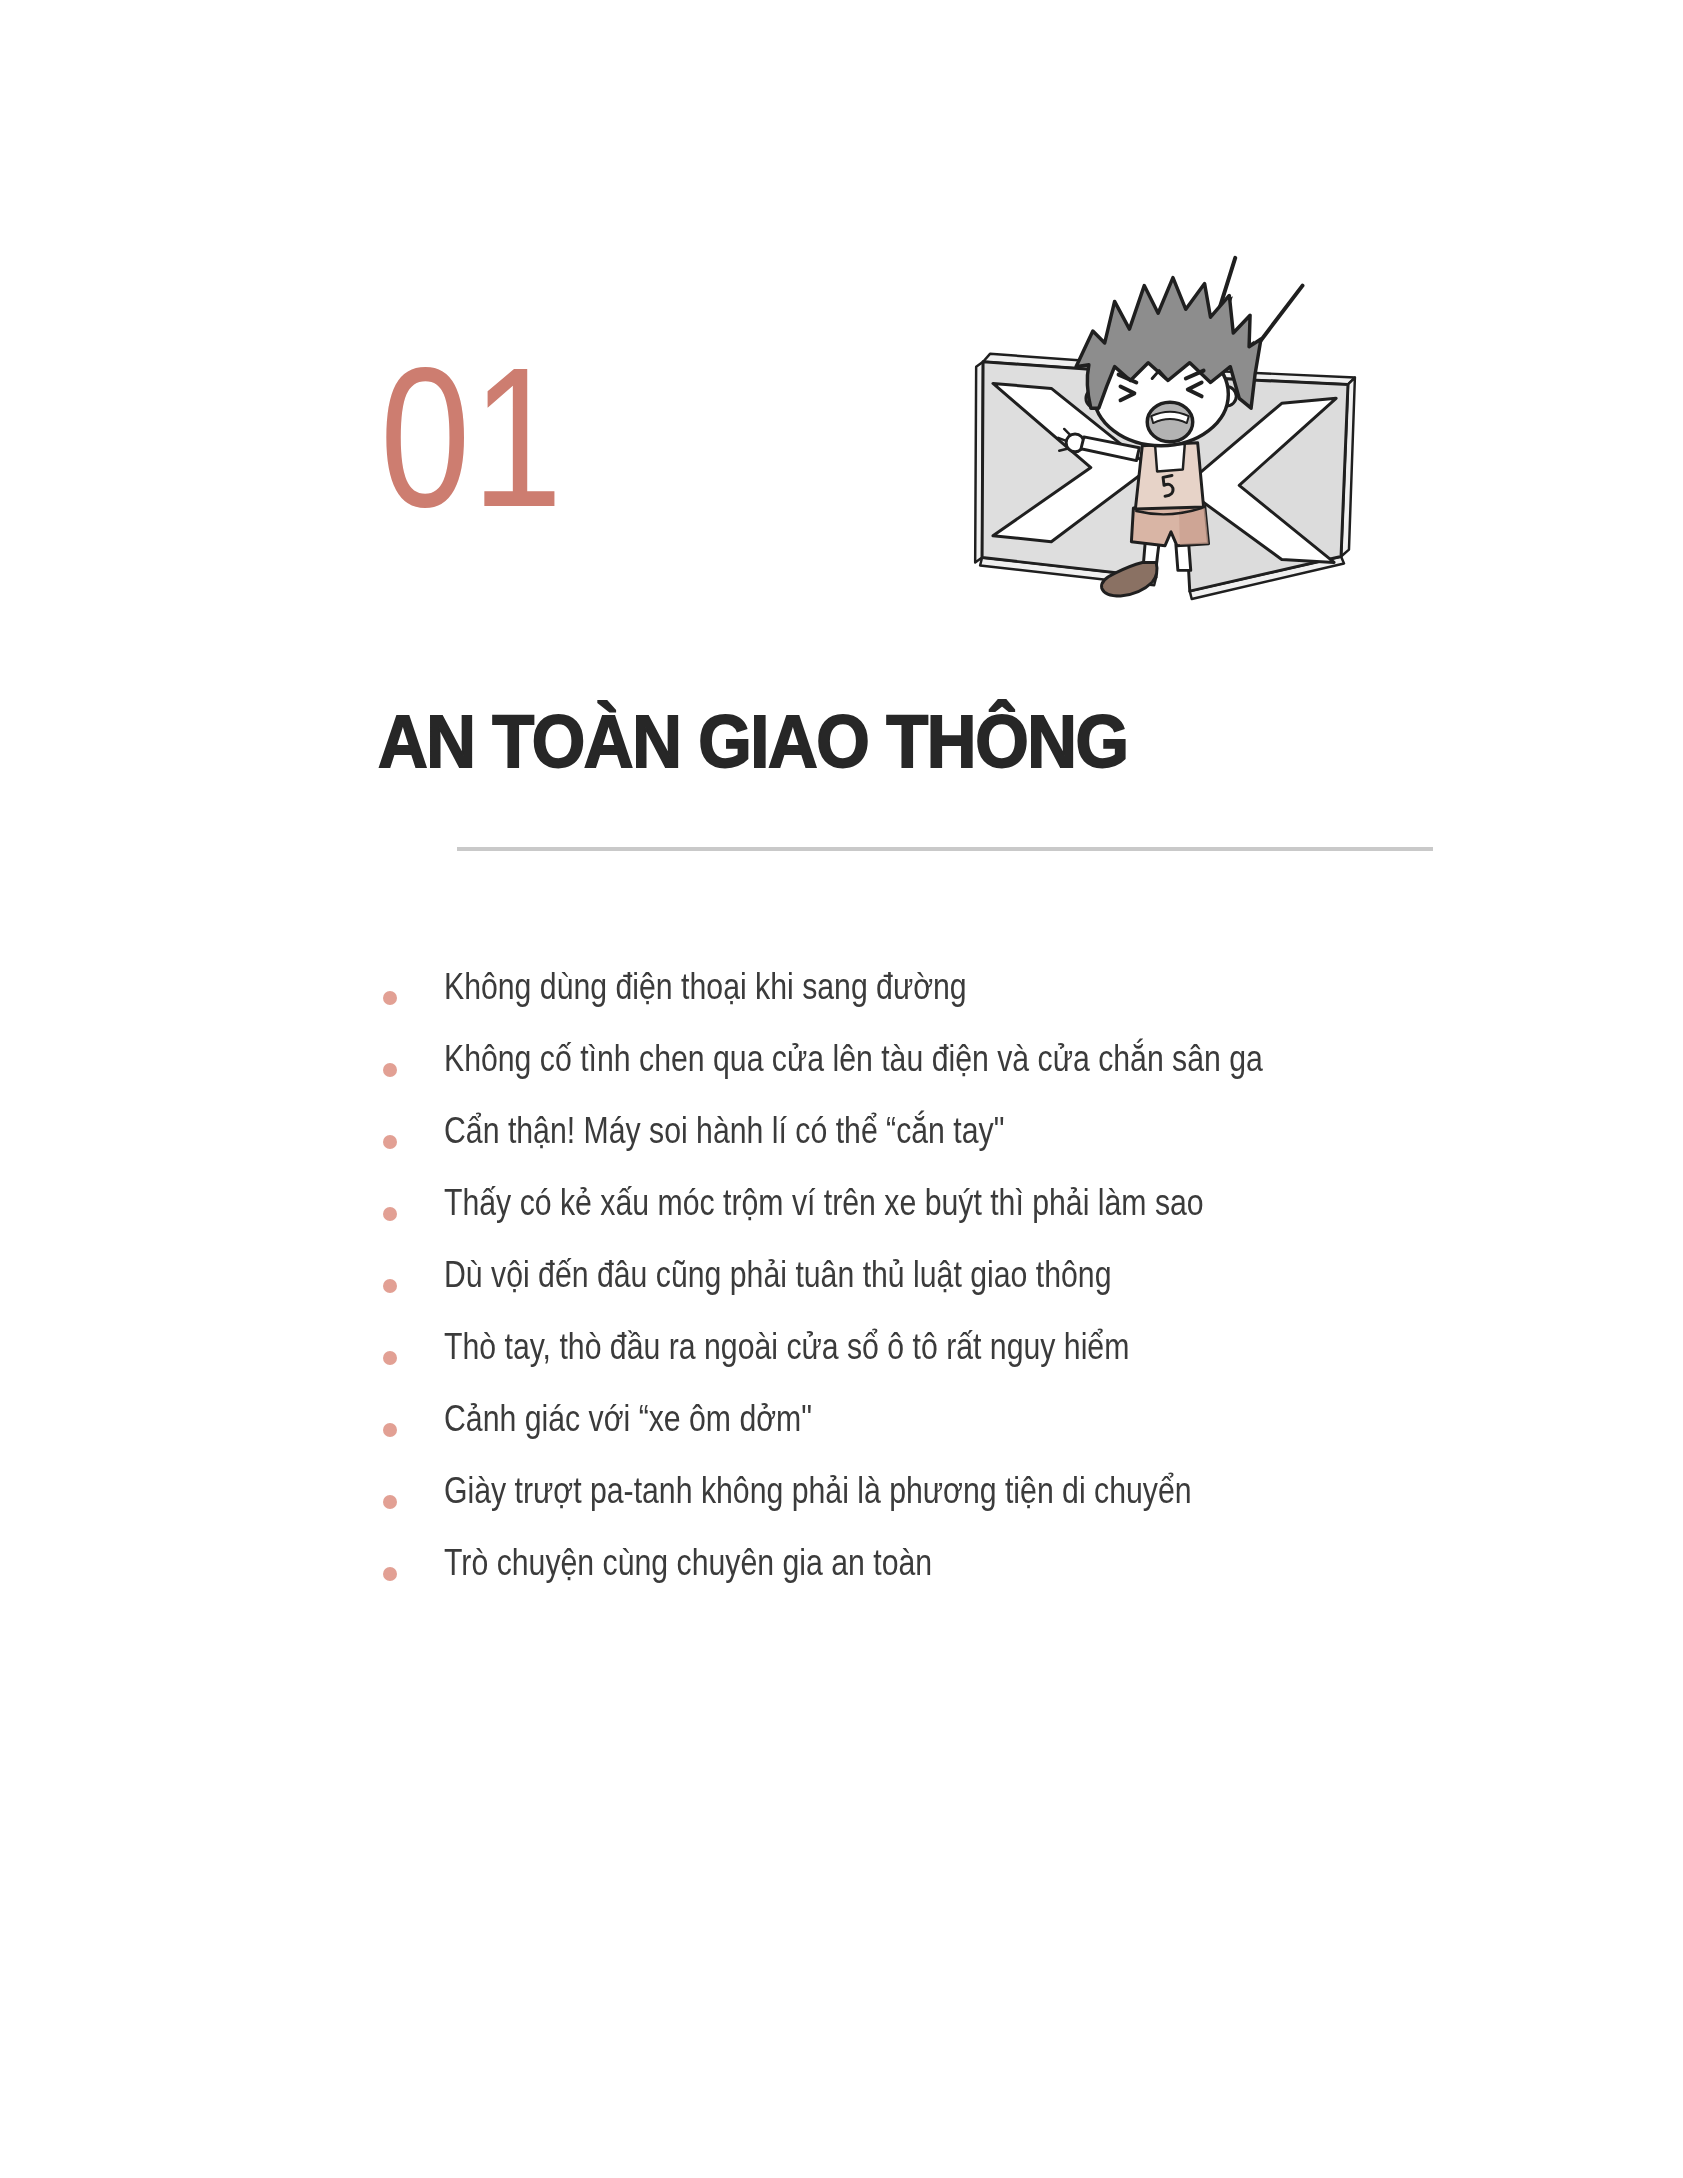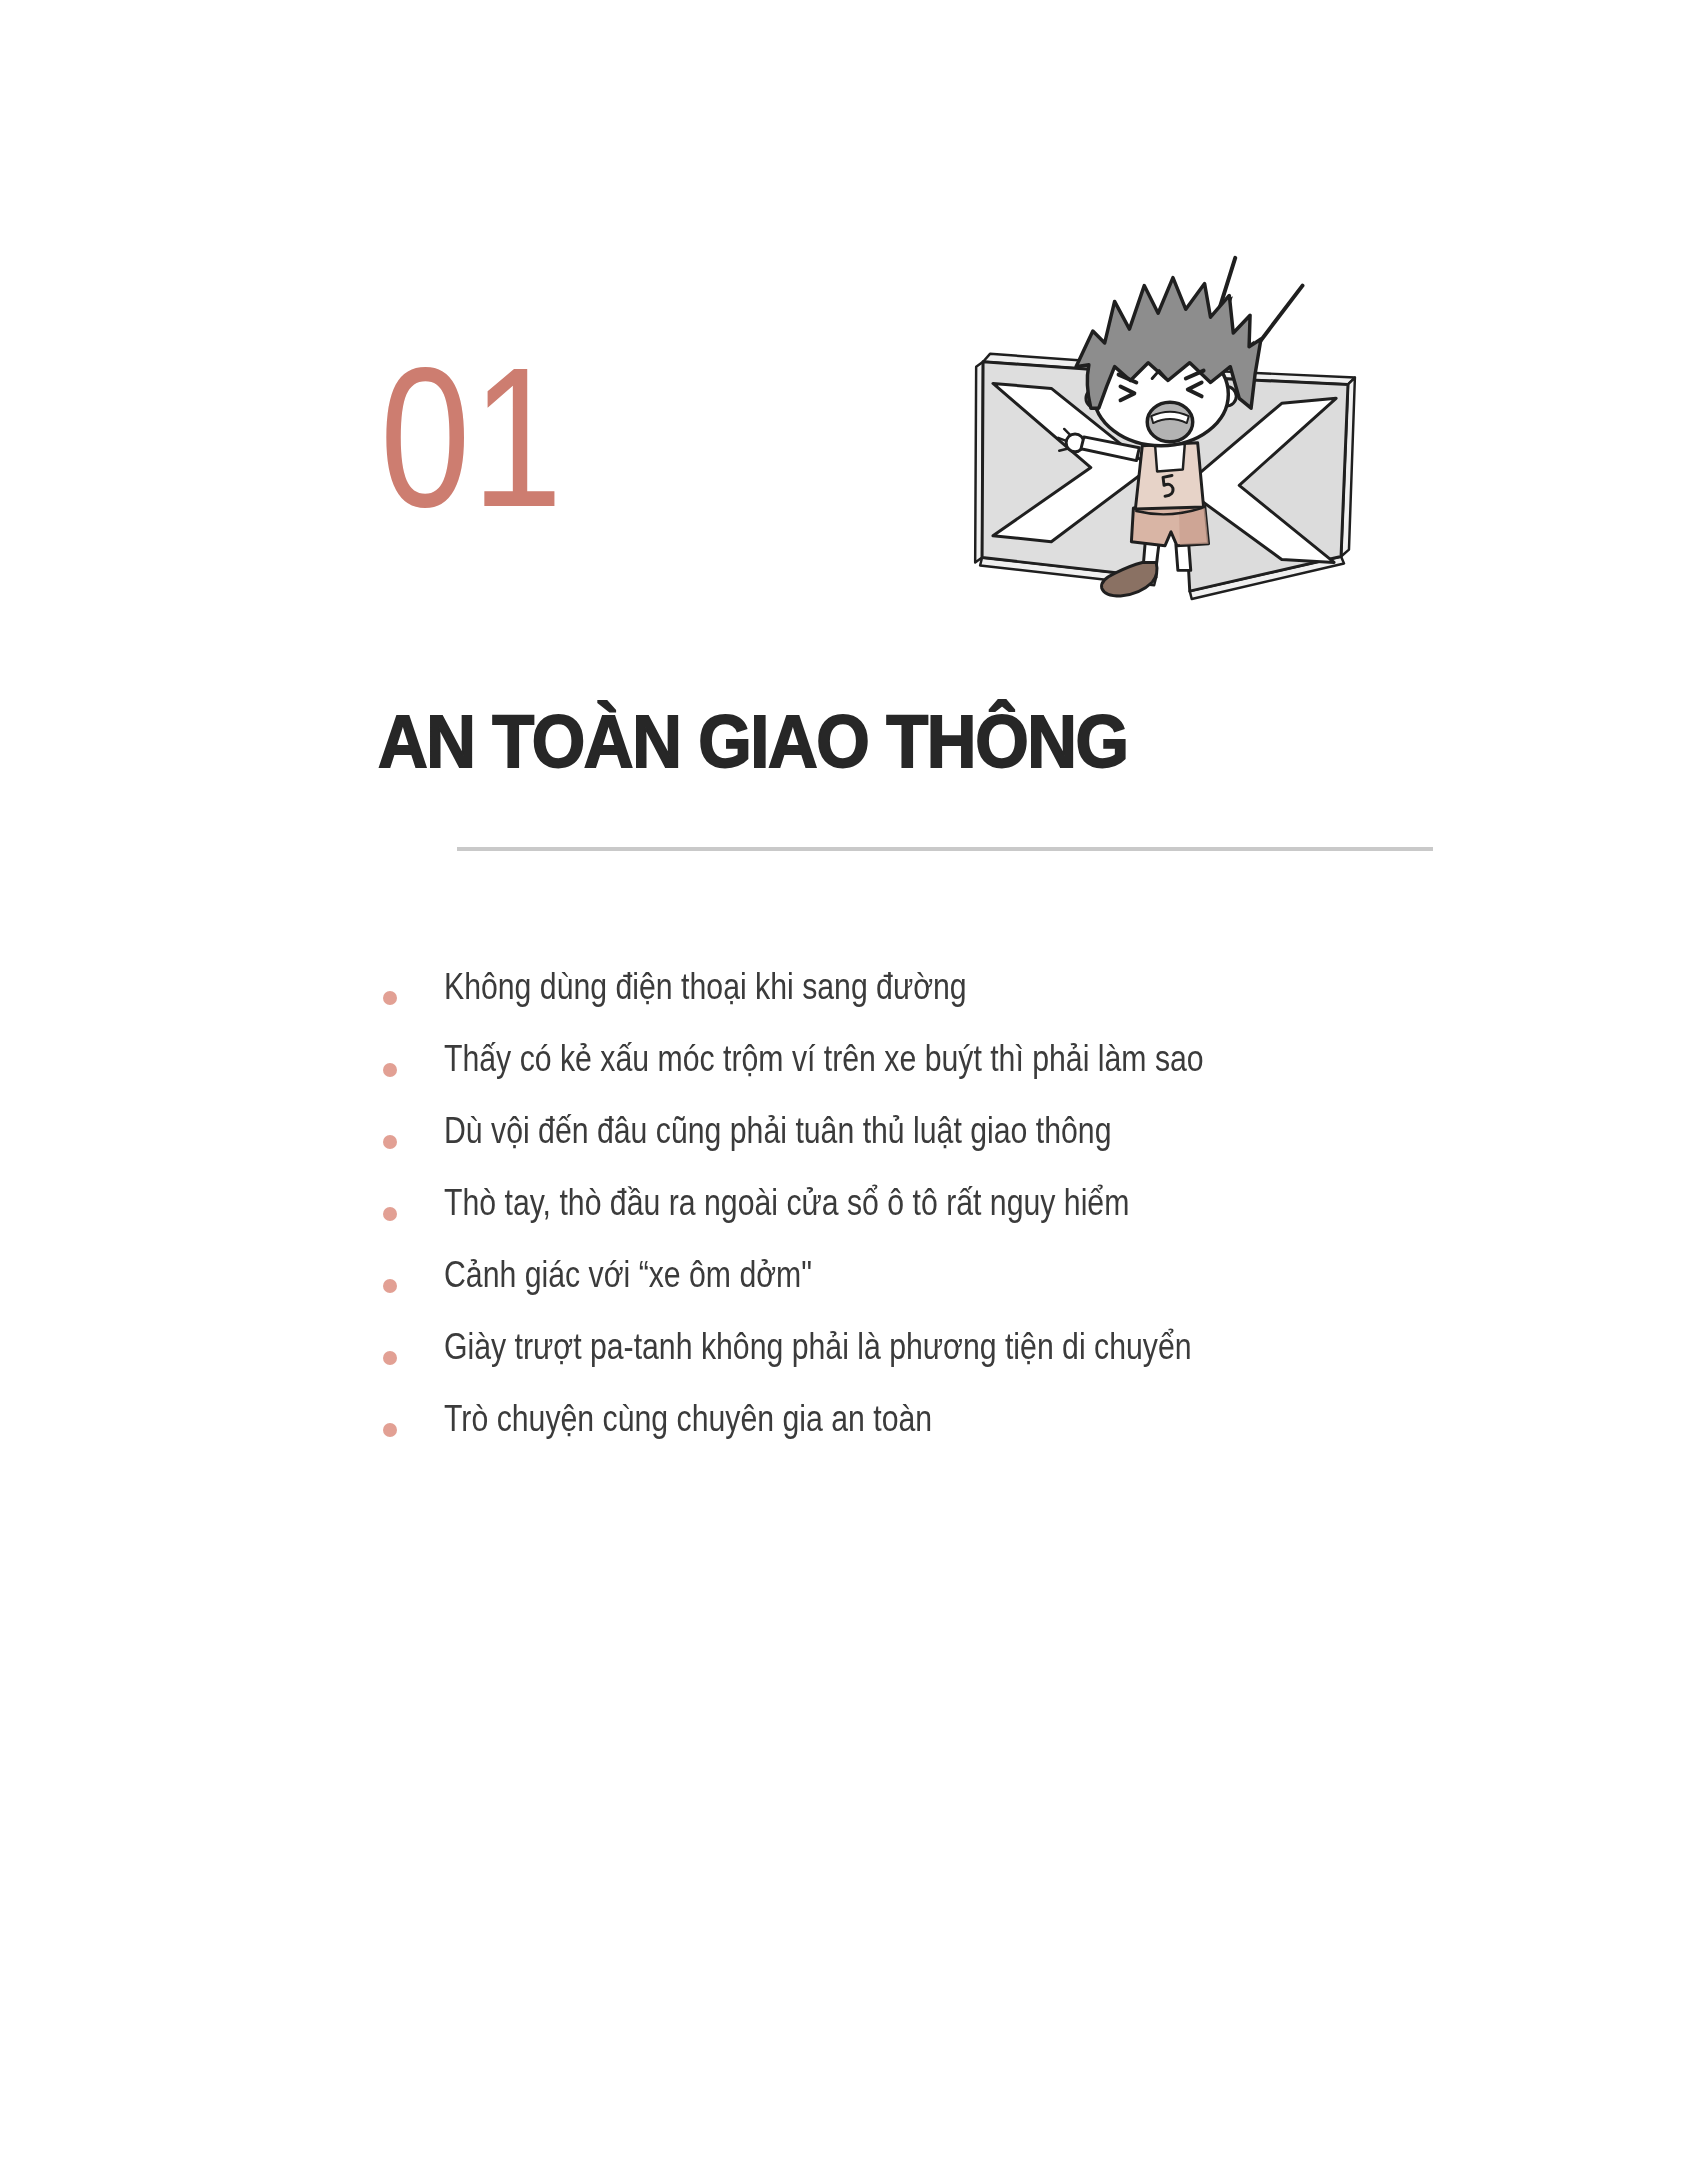--- a/index.html
+++ b/index.html
@@ -137,20 +137,28 @@
 
   <div class="divider"></div>
 
   <ul class="toc-list">
     <li class="toc-item">
         <span class="bullet-dot"></span>
         <span class="toc-label">Không dùng điện thoại khi sang đường</span>
       </li>
     <li class="toc-item">
         <span class="bullet-dot"></span>
+        <span class="toc-label">Không cố tình chen qua cửa lên tàu điện và cửa chắn sân ga</span>
+      </li>
+    <li class="toc-item">
+        <span class="bullet-dot"></span>
+        <span class="toc-label">Cẩn thận! Máy soi hành lí có thể “cắn tay"</span>
+      </li>
+    <li class="toc-item">
+        <span class="bullet-dot"></span>
         <span class="toc-label">Thấy có kẻ xấu móc trộm ví trên xe buýt thì phải làm sao</span>
       </li>
     <li class="toc-item">
         <span class="bullet-dot"></span>
         <span class="toc-label">Dù vội đến đâu cũng phải tuân thủ luật giao thông</span>
       </li>
     <li class="toc-item">
         <span class="bullet-dot"></span>
         <span class="toc-label">Thò tay, thò đầu ra ngoài cửa sổ ô tô rất nguy hiểm</span>
       </li>

